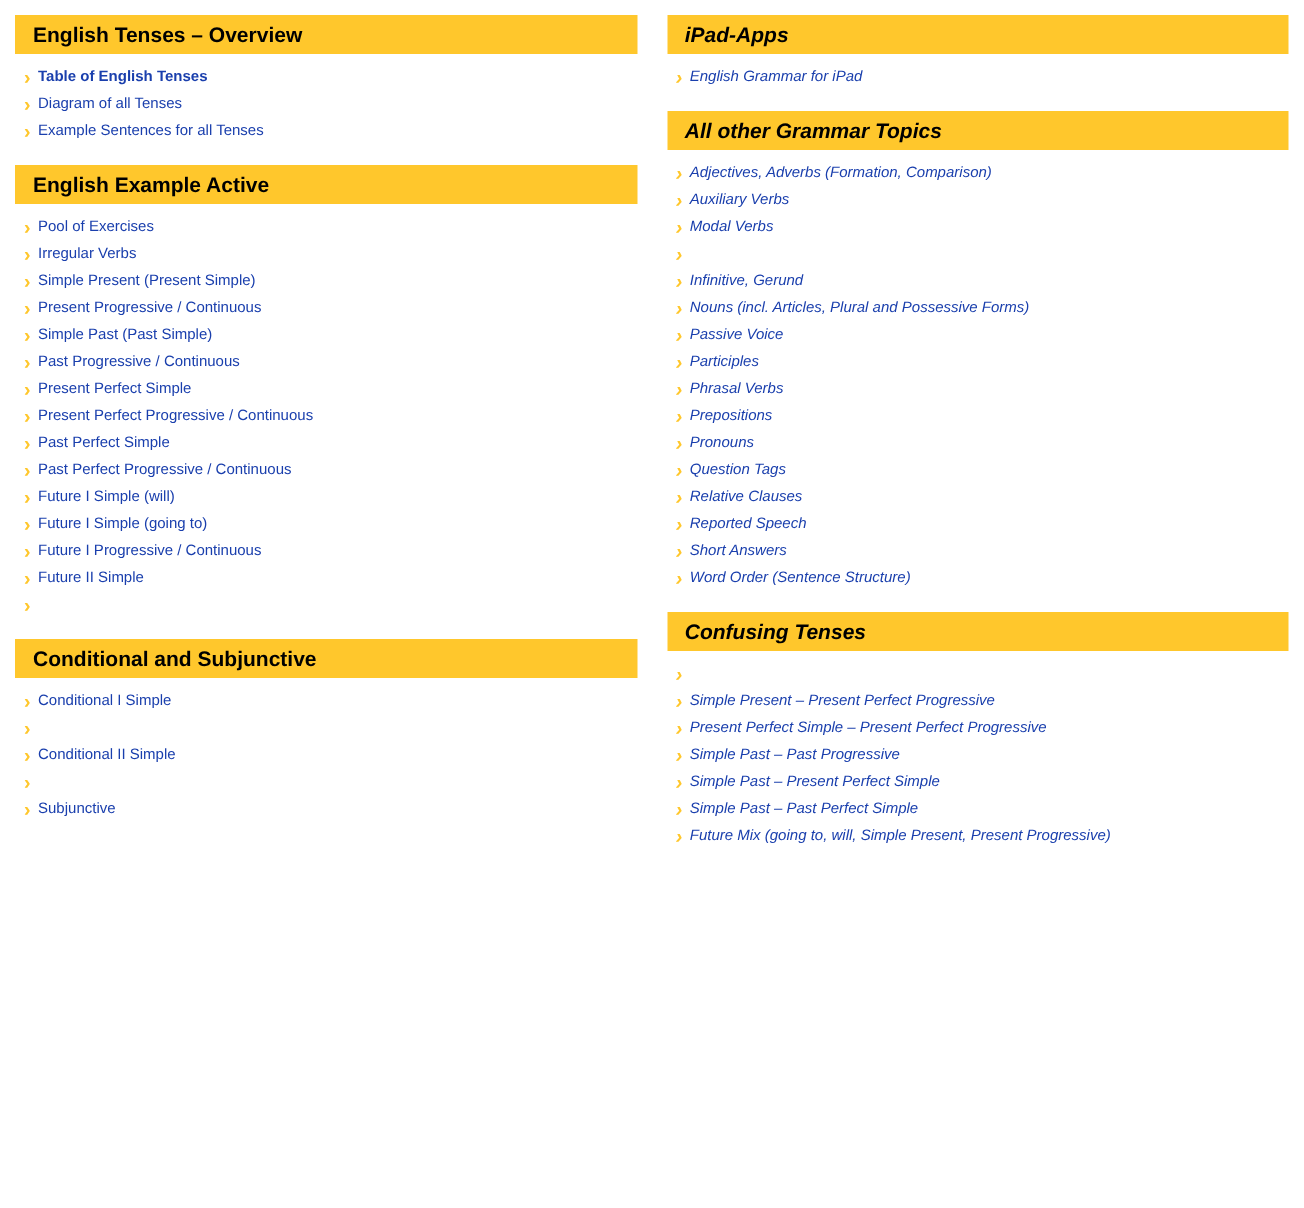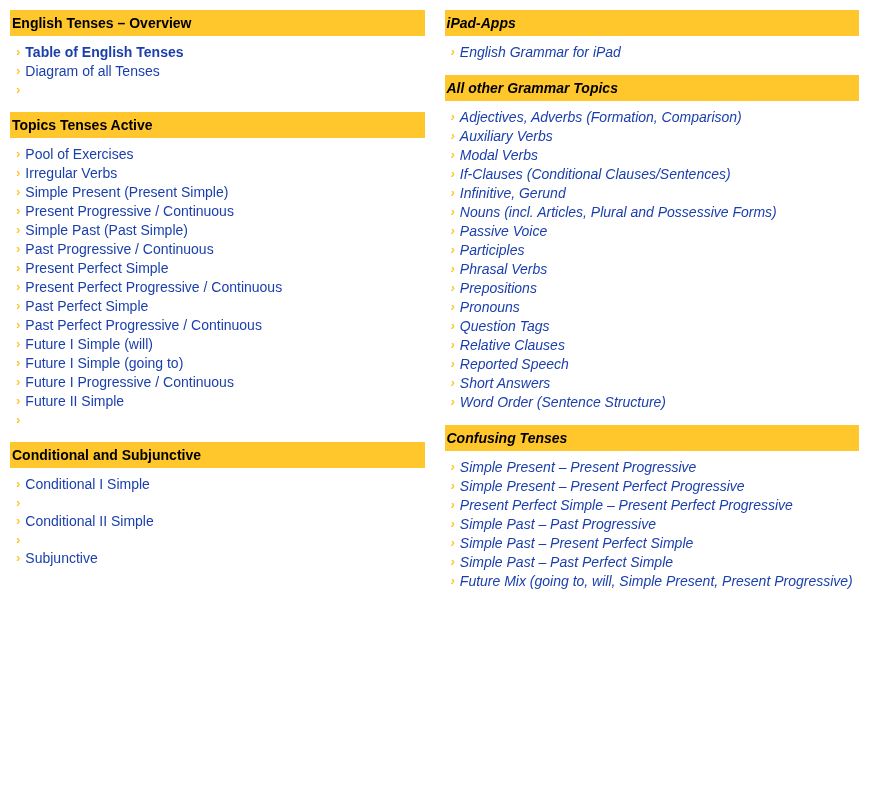--- a/index.html
+++ b/index.html
@@ -16,21 +16,21 @@
       gap: 0 20px;
       max-width: 869px;
     }
     .section {
       margin-bottom: 14px;
     }
     .section-header {
       background: #FFC72C;
       font-weight: bold;
       font-size: 14px;
-      padding: 5px 2px;
+      padding: 5px 12px;
       margin-bottom: 6px;
       color: #000;
     }
     .section-list {
       list-style: none;
       padding: 0;
     }
     .section-list li {
       display: flex;
       align-items: center;
@@ -42,21 +42,21 @@
       font-size: 13px;
       margin-right: 5px;
       font-weight: bold;
       flex-shrink: 0;
     }
     .section-list li a,
     .section-list li span.link {
       color: #1a3fad;
       text-decoration: none;
       cursor: pointer;
-      font-size: 14px;
+      font-size: 10px;
     }
     .bold-link {
       font-weight: bold;
     }
     .left-col {
       grid-column: 1;
     }
     .right-col {
       grid-column: 2;
       font-style: italic;
@@ -75,26 +75,27 @@
         <li>
           <span class="chevron">›</span>
           <span class="link bold-link">Table of English Tenses</span>
         </li>
         <li>
           <span class="chevron">›</span>
           <span class="link">Diagram of all Tenses</span>
         </li>
         <li>
           <span class="chevron">›</span>
+          <span class="link">Example Sentences for all Tenses</span>
         </li>
       </ul>
     </div>
 
     <div class="section">
-      <div class="section-header">Topics Tenses Active</div>
+      <div class="section-header">English Example Active</div>
       <ul class="section-list" id="active-list">
       <li>
             <span class="chevron">›</span>
             <span class="link">Pool of Exercises</span>
           </li>
           <li>
             <span class="chevron">›</span>
             <span class="link">Irregular Verbs</span>
           </li>
           <li>
@@ -199,21 +200,20 @@
           <li>
             <span class="chevron">›</span>
             <span class="link">Auxiliary Verbs</span>
           </li>
           <li>
             <span class="chevron">›</span>
             <span class="link">Modal Verbs</span>
           </li>
           <li>
             <span class="chevron">›</span>
-            <span class="link">If-Clauses (Conditional Clauses/Sentences)</span>
           </li>
           <li>
             <span class="chevron">›</span>
             <span class="link">Infinitive, Gerund</span>
           </li>
           <li>
             <span class="chevron">›</span>
             <span class="link">Nouns (incl. Articles, Plural and Possessive Forms)</span>
           </li>
           <li>
@@ -257,21 +257,20 @@
             <span class="link">Word Order (Sentence Structure)</span>
           </li>
         </ul>
     </div>
 
     <div class="section">
       <div class="section-header">Confusing Tenses</div>
       <ul class="section-list" id="confusing-list">
       <li>
             <span class="chevron">›</span>
-            <span class="link">Simple Present – Present Progressive</span>
           </li>
           <li>
             <span class="chevron">›</span>
             <span class="link">Simple Present – Present Perfect Progressive</span>
           </li>
           <li>
             <span class="chevron">›</span>
             <span class="link">Present Perfect Simple – Present Perfect Progressive</span>
           </li>
           <li>

